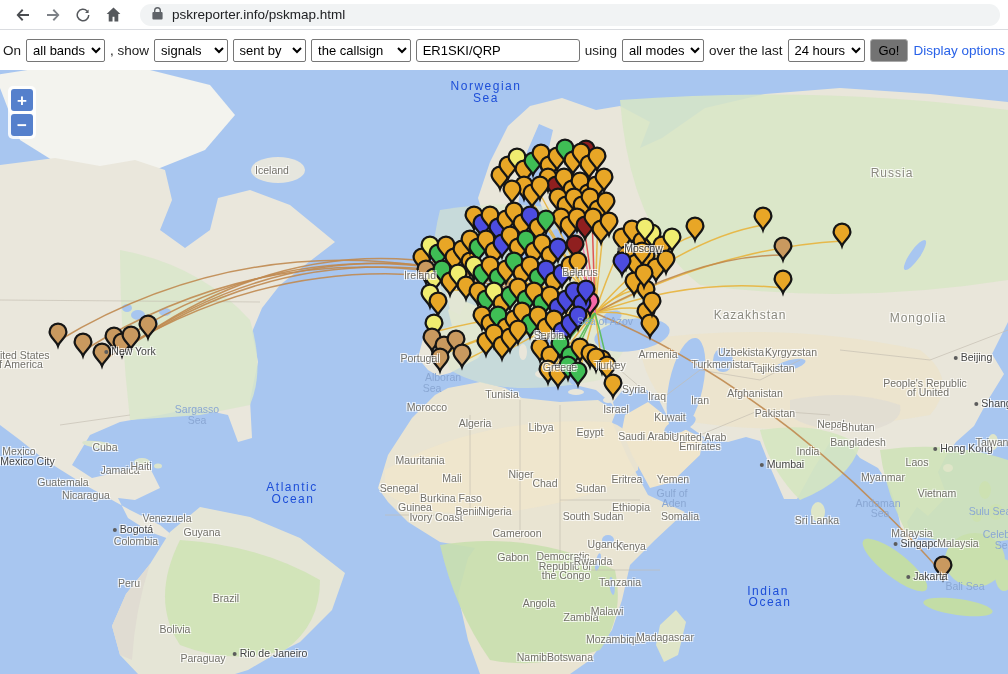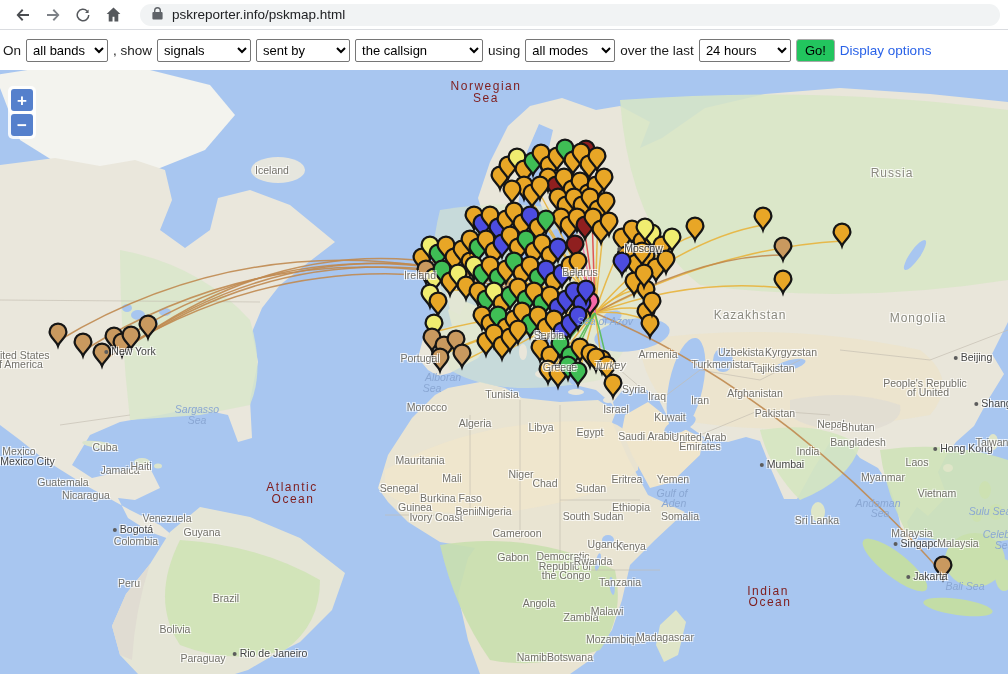--- a/index.html
+++ b/index.html
@@ -9,33 +9,33 @@
   #chrome{height:30px;display:flex;align-items:center;padding:0 8px;background:#fff;border-bottom:1px solid #dadce0;box-sizing:border-box;}
   .nav-ico{width:30px;height:26px;display:flex;align-items:center;justify-content:center;border-radius:50%;flex:0 0 auto;cursor:pointer;}
   .nav-ico svg{display:block;}
   #addr{flex:1;height:22px;margin-left:12px;background:#f1f3f4;border-radius:12px;display:flex;align-items:center;padding:0 12px;min-width:0;}
   #addr .url{font-size:13.5px;color:#202124;margin-left:9px;white-space:nowrap;}
 
   
   #controls{height:40px;display:flex;align-items:center;padding:0 3px;gap:5px;font-size:13.5px;color:#1b1b1b;background:#fff;box-sizing:border-box;white-space:nowrap;overflow:hidden;}
   #controls select{font-family:"Liberation Sans",sans-serif;font-size:13px;height:23px;border:1px solid #767676;border-radius:2px;background:#fff;padding:0 2px;}
   #controls input{font-family:"Liberation Sans",sans-serif;font-size:13px;height:17px;width:150px;border:1px solid #767676;border-radius:3px;padding:2px 6px;}
-  #go-btn{font-family:"Liberation Sans",sans-serif;font-size:13px;padding:3px 8px;border:1px solid #a9a9a9;border-radius:3px;background:#22c55e;cursor:pointer;}
+  #go-btn{font-family:"Liberation Sans",sans-serif;font-size:13px;padding:3px 8px;border:1px solid #a9a9a9;border-radius:3px;background:#737373;cursor:pointer;}
   #display-options{color:#2962e8;cursor:pointer;}
 
   
   #map{position:relative;width:1008px;height:604px;background:#a8c6f0;overflow:hidden;}
   #map svg.base{position:absolute;left:0;top:0;}
   #labels{position:absolute;left:0;top:0;width:100%;height:100%;pointer-events:none;}
   .lbl{position:absolute;transform:translate(-50%,-50%);white-space:nowrap;pointer-events:none;
        text-shadow:-1px -1px 0 rgba(255,255,255,.8),1px -1px 0 rgba(255,255,255,.8),-1px 1px 0 rgba(255,255,255,.8),1px 1px 0 rgba(255,255,255,.8);}
   .lbl.l{font-size:10.5px;color:#73716a;}
   .lbl.L{font-size:12px;color:#8a897e;letter-spacing:1px;}
-  .lbl.w{font-size:10.5px;color:#8aa7d3;font-style:italic;text-shadow:none;}
-  .lbl.W{font-size:12px;color:#7f1d1d;letter-spacing:1.5px;text-shadow:none;}
+  .lbl.w{font-size:10.5px;color:#8aa7d3;text-shadow:none;}
+  .lbl.W{font-size:12px;color:#1d4ed8;letter-spacing:1.5px;text-shadow:none;}
   .lbl.c{font-size:10.5px;color:#454545;}
   .lbl.c::before{content:"";display:inline-block;width:4px;height:4px;border-radius:50%;background:#5c5c5c;margin-right:3px;vertical-align:1px;}
 
   
   #zoomctl{position:absolute;left:8px;top:16px;background:rgba(255,255,255,.85);border-radius:5px;padding:3px;display:flex;flex-direction:column;gap:3px;}
   .zbtn{width:22px;height:22px;background:#5580cc;color:#fff;border-radius:3px;display:flex;align-items:center;justify-content:center;
         font-size:17px;font-weight:bold;cursor:pointer;line-height:1;user-select:none;}
 </style>
 </head>
 <body>
@@ -73,20 +73,21 @@
     </div>
   </div>
 
   <div id="controls">
     <span>On</span>
     <select style="width:82px"><option>all bands</option></select>
     <span>, show</span>
     <select style="width:94px"><option>signals</option></select>
     <select style="width:94px"><option>sent by</option></select>
     <select style="width:128px"><option>the callsign</option></select>
+    <input type="text" value="ER1SKI/QRP" style="">
     <span>using</span>
     <select style="width:90px"><option>all modes</option></select>
     <span>over the last</span>
     <select style="width:92px"><option>24 hours</option></select>
     <button id="go-btn">Go!</button>
     <span id="display-options">Display options</span>
   </div>
 
   <div id="map">
     <svg class="base" width="1008" height="604" viewBox="0 0 1008 604">
@@ -440,21 +441,21 @@
         <div class="lbl l" style="left: 673px; top: 409px;">Yemen</div>
         <div class="lbl l" style="left: 699px; top: 367px;">United Arab</div>
         <div class="lbl l" style="left: 700px; top: 376px;">Emirates</div>
         <div class="lbl w" style="left: 672px; top: 423px;">Gulf of</div>
         <div class="lbl w" style="left: 674px; top: 433px;">Aden</div>
         <div class="lbl l" style="left: 658px; top: 284px;">Armenia</div>
         <div class="lbl w" style="left: 605px; top: 251px;">Sea of Azov</div>
         <div class="lbl l" style="left: 580px; top: 202px;">Belarus</div>
         <div class="lbl l" style="left: 549px; top: 265px;">Serbia</div>
         <div class="lbl l" style="left: 560px; top: 297px;">Greece</div>
-        <div class="lbl l" style="left: 610px; top: 295px; font-style: italic;">Turkey</div>
+        <div class="lbl l" style="left: 610px; top: 295px;">Turkey</div>
         <div class="lbl l" style="left: 420px; top: 205px;">Ireland</div>
         <div class="lbl l" style="left: 420px; top: 288px;">Portugal</div>
         <div class="lbl c" style="left: 640px; top: 178px;">Moscow</div>
         <div class="lbl l" style="left: 18px; top: 285px;">United States</div>
         <div class="lbl l" style="left: 18px; top: 294px;">of America</div>
         <div class="lbl l" style="left: 19px; top: 381px;">Mexico</div>
         <div class="lbl c" style="left: 24px; top: 391px;">Mexico City</div>
         <div class="lbl l" style="left: 105px; top: 377px;">Cuba</div>
         <div class="lbl l" style="left: 120px; top: 400px; text-align: center;">Jamaica</div>
         <div class="lbl l" style="left: 141px; top: 396px;">Haiti</div>

